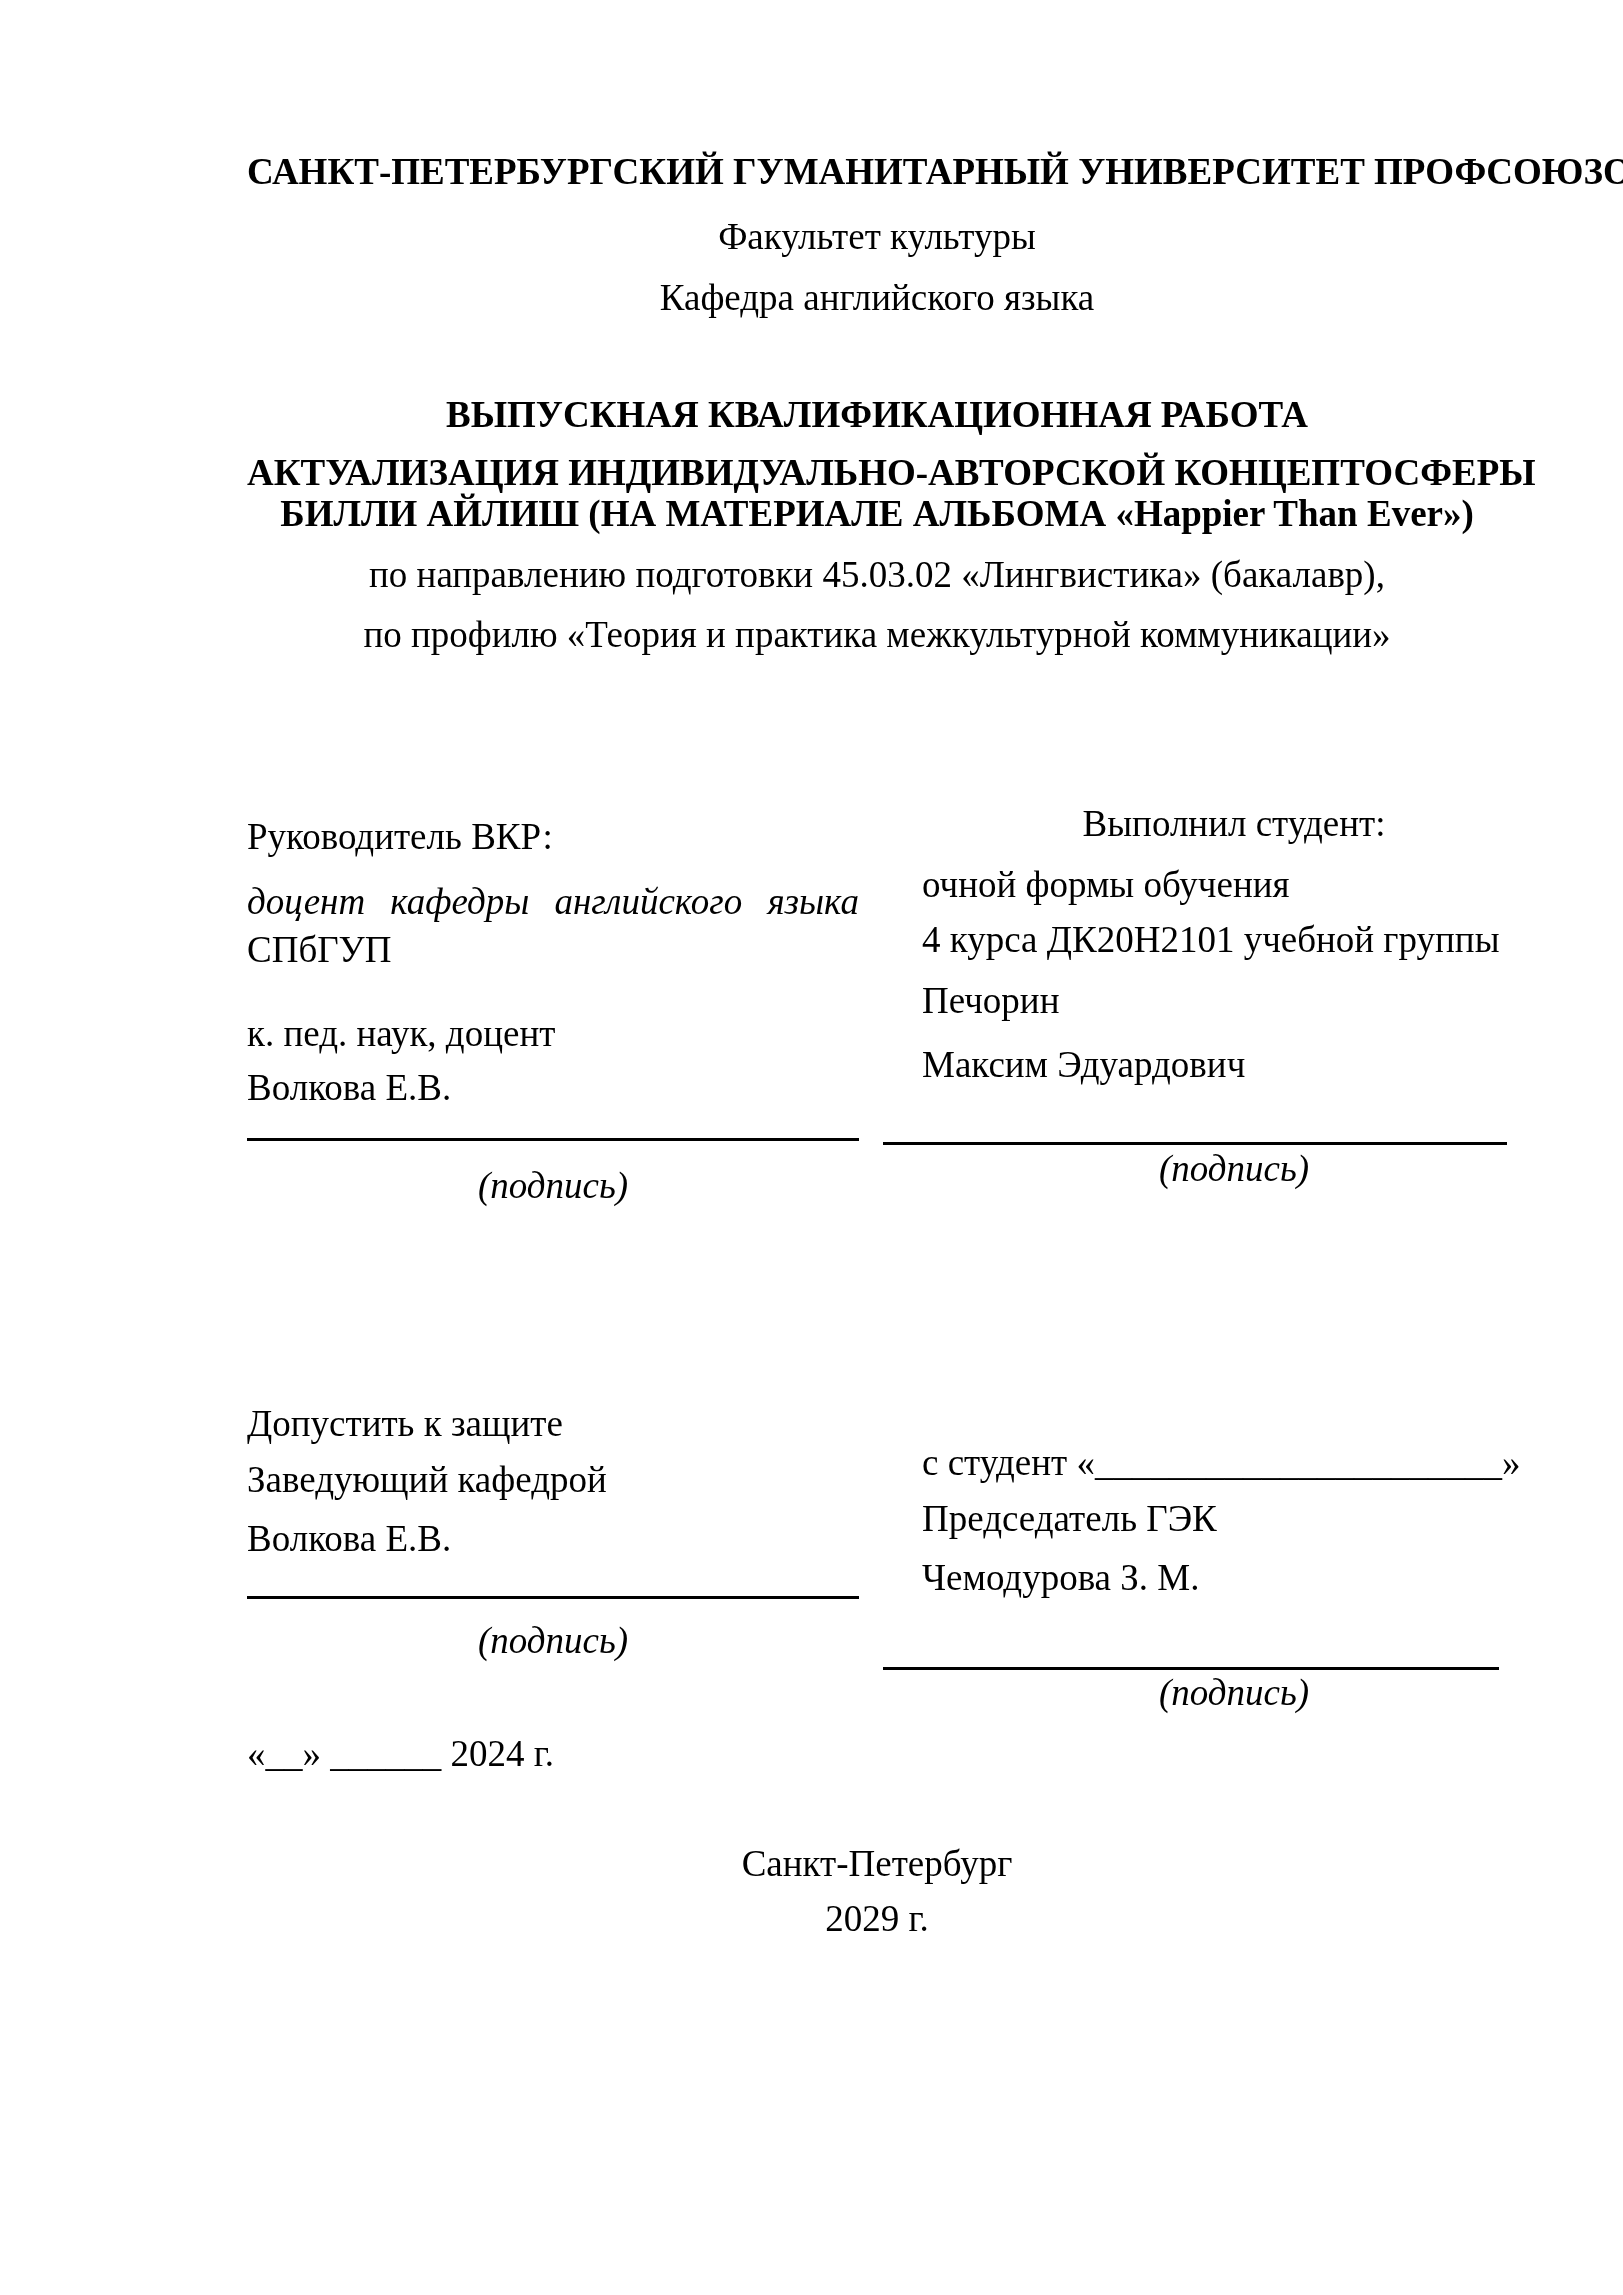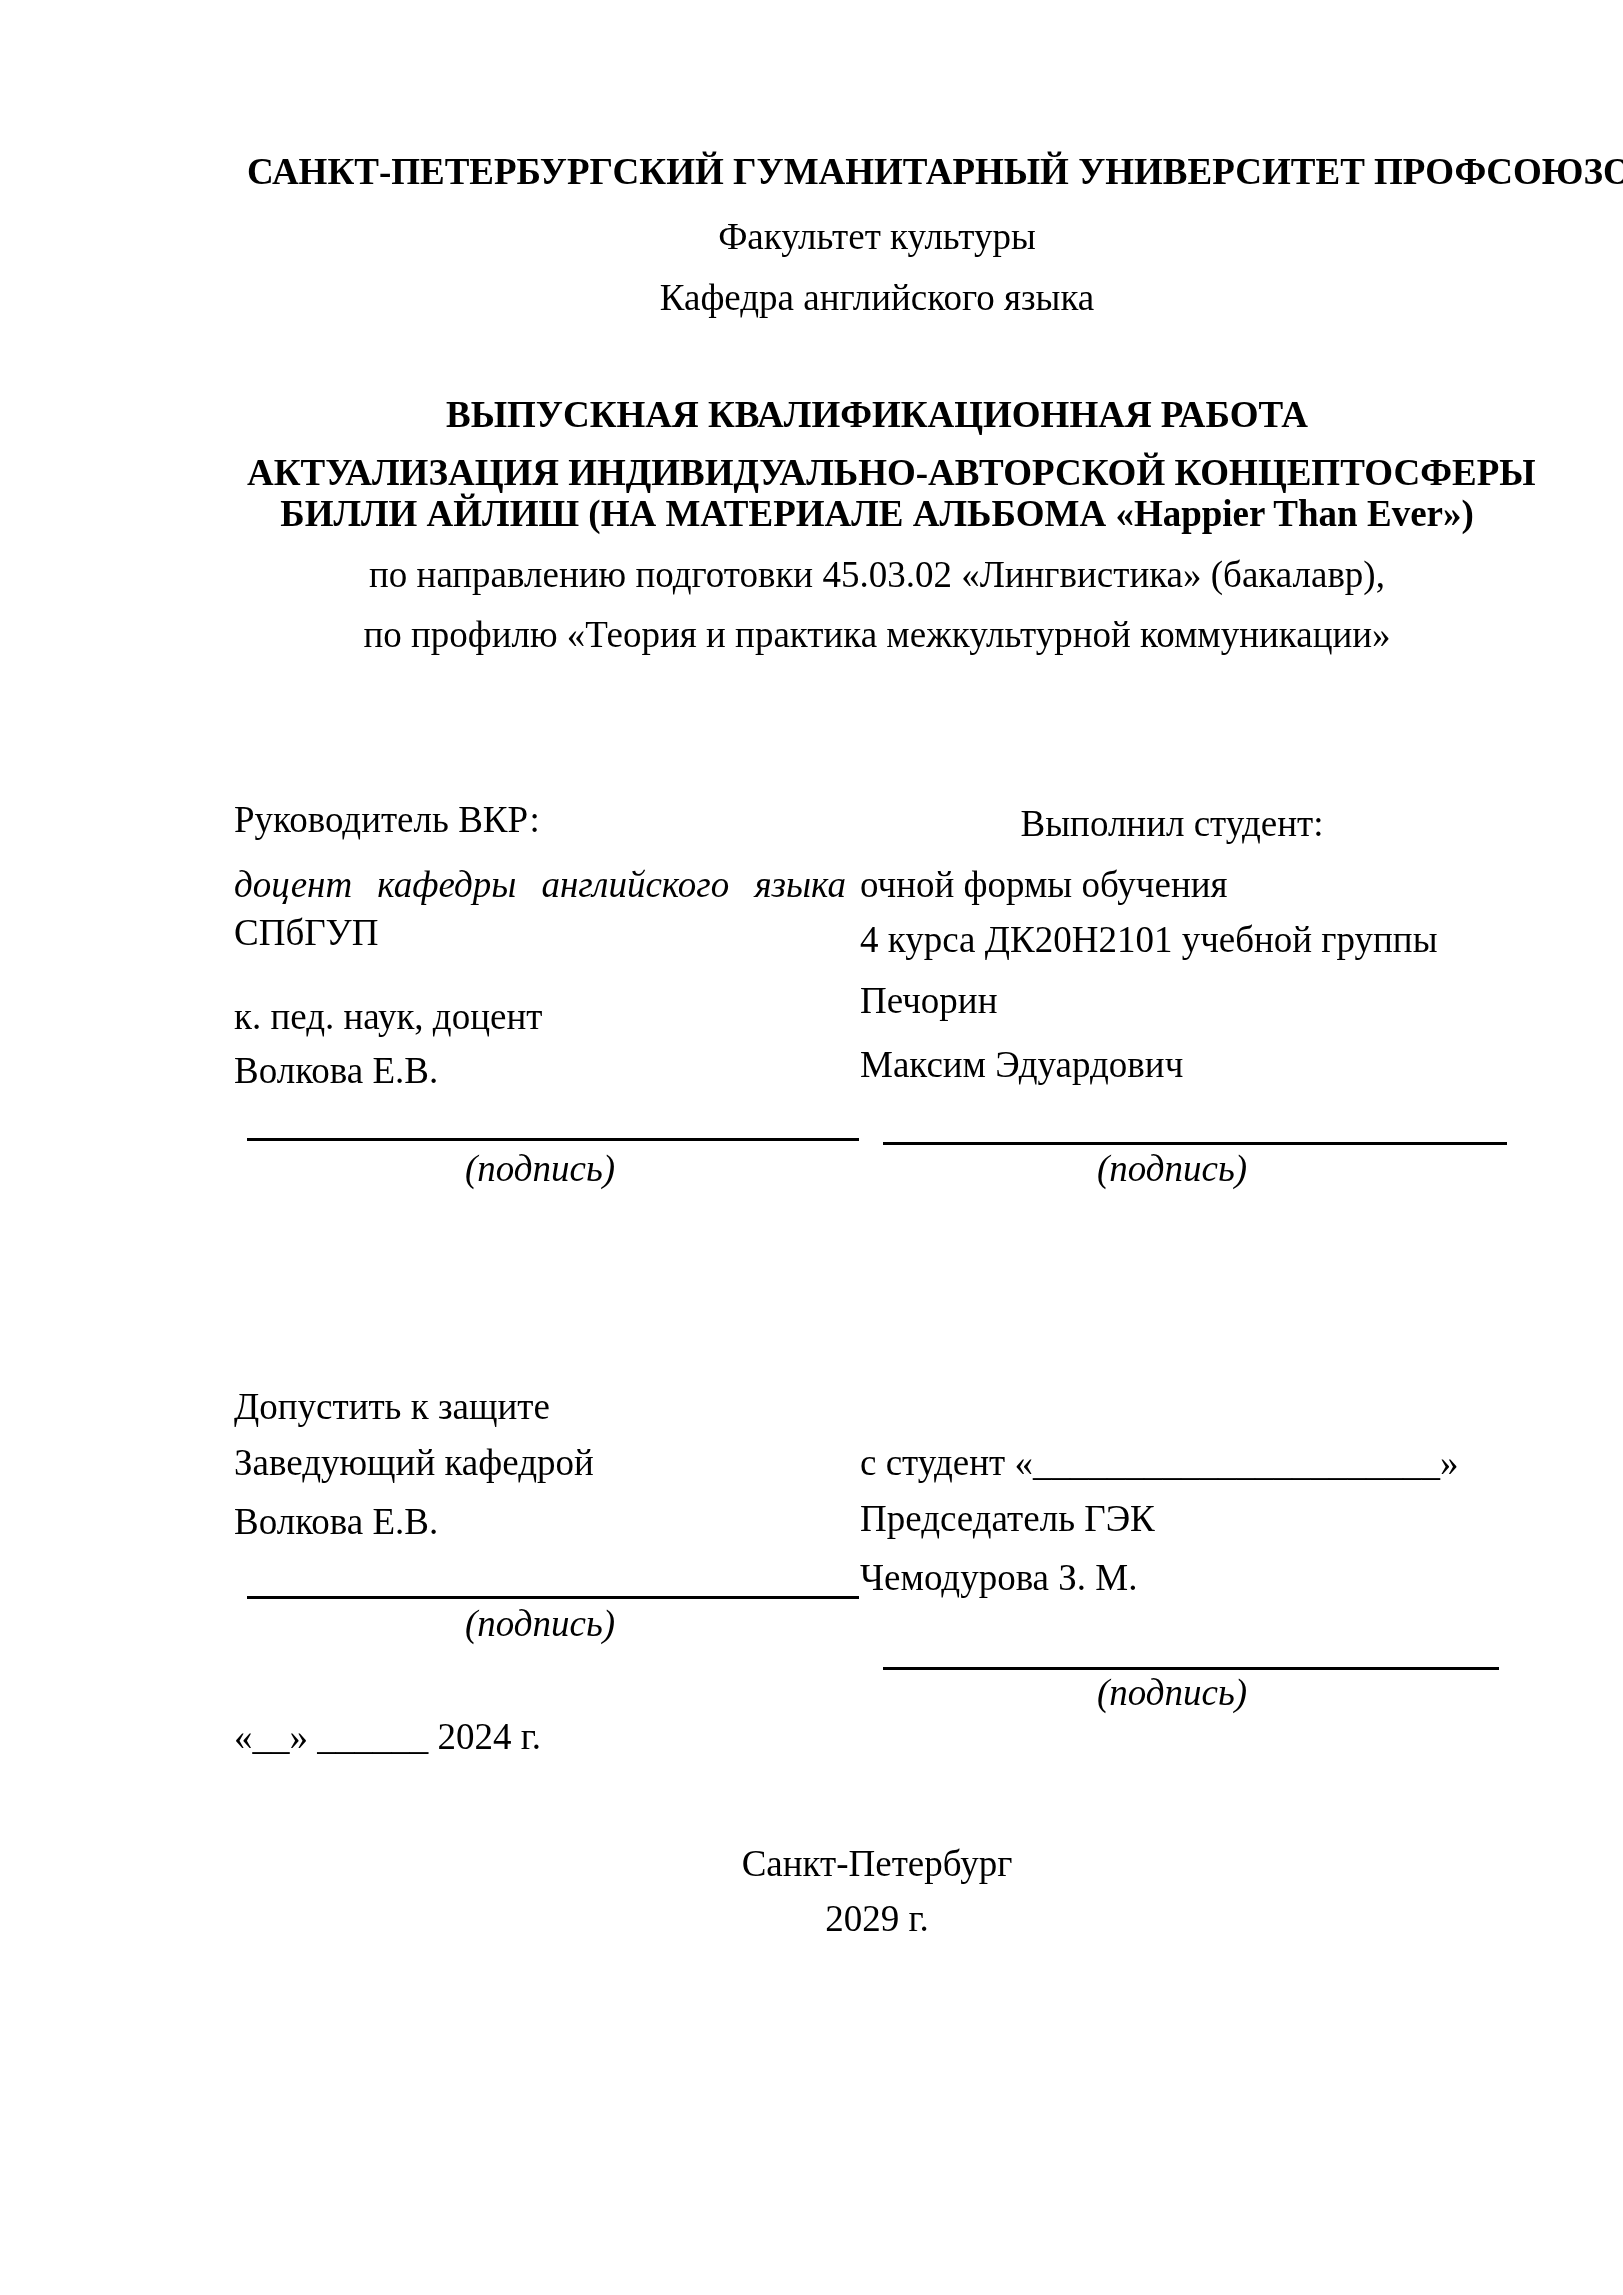--- a/index.html
+++ b/index.html
@@ -20,25 +20,26 @@
   }
   .line {
     position: absolute;
     white-space: nowrap;
   }
   .content {            
     left: 247px;
     width: 1260px;
   }
   .lcol {               
-    left: 234px;
+    left: 247px;
     width: 612px;
+    margin-top: 17px;
   }
   .rcol {               
-    left: 860px;
+    left: 922px;
     width: 624px;
   }
   .center { text-align: center; }
   .right  { text-align: center; }
   .bold   { font-weight: bold; }
   .italic { font-style: italic; }
   .justify-words {
     display: flex;
     justify-content: space-between;
     font-style: italic;

